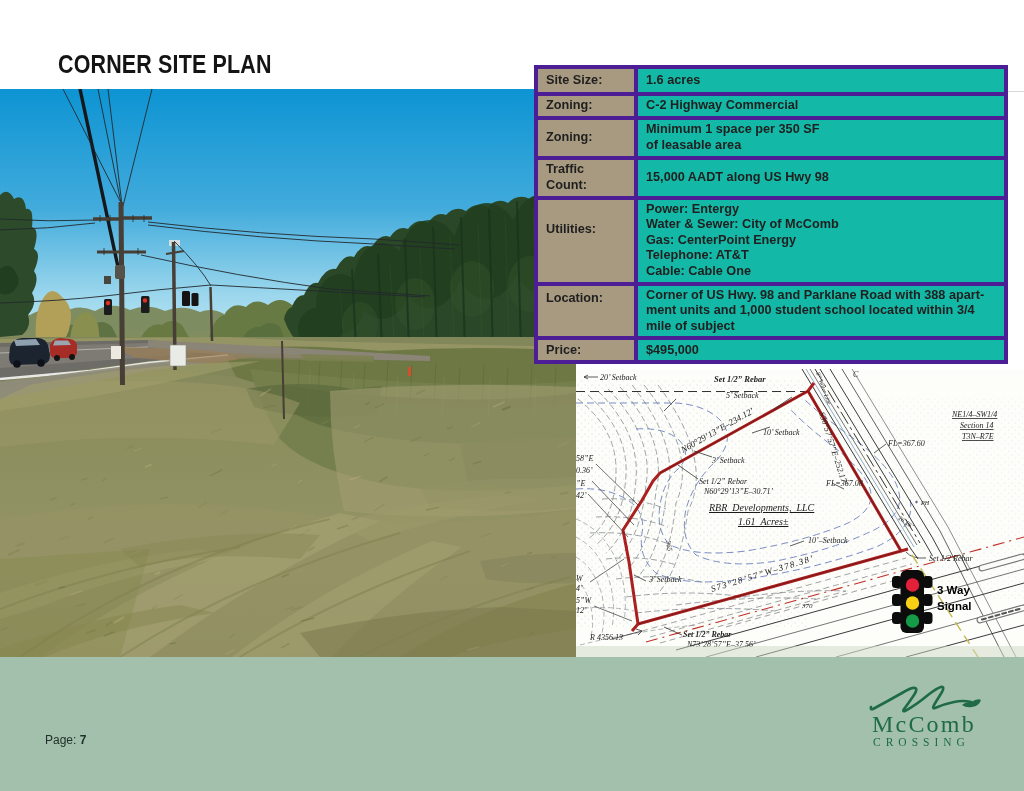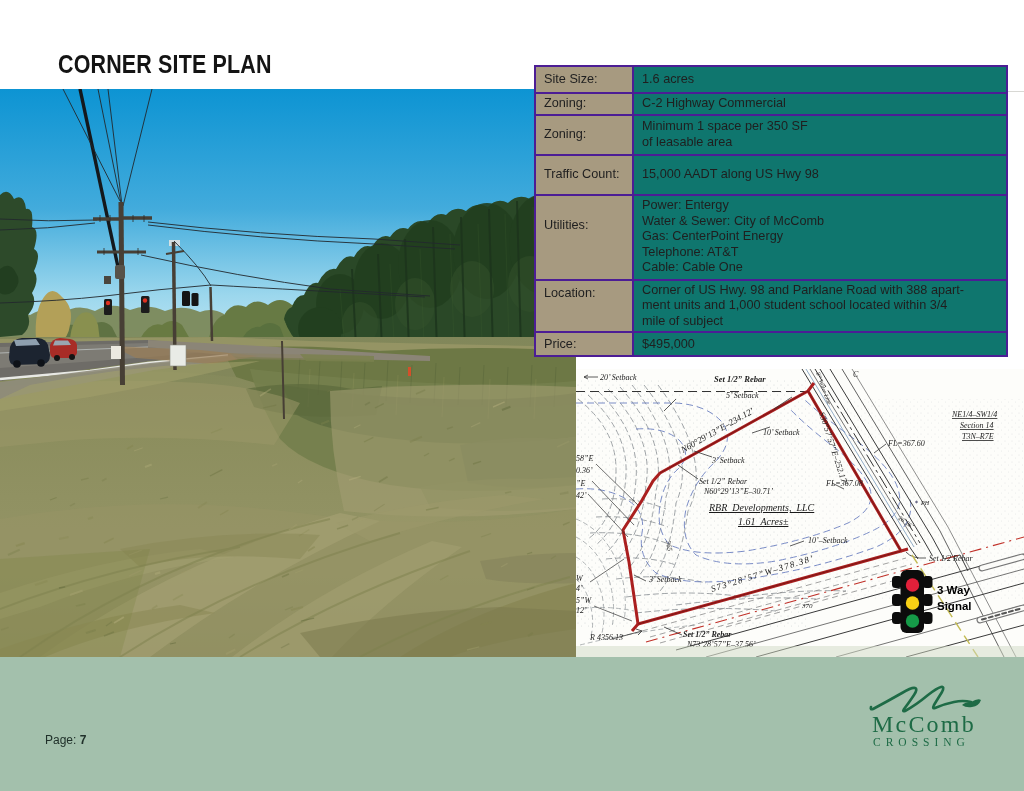--- a/index.html
+++ b/index.html
@@ -4,23 +4,23 @@
 <style>
   html,body{margin:0;padding:0;}
   body{width:1024px;height:791px;position:relative;overflow:hidden;background:#ffffff;
        font-family:"Liberation Sans",sans-serif;}
   #title{position:absolute;left:58px;top:49px;font-size:26px;font-weight:bold;
          color:#141414;letter-spacing:0.2px;transform:scaleX(0.825);transform-origin:0 0;}
   #photo{position:absolute;left:0;top:89px;}
   #plan{position:absolute;left:576px;top:369px;}
   #info{position:absolute;left:534px;top:65px;width:474px;border-collapse:collapse;
         font-size:12.7px;color:#1f1f1f;table-layout:fixed;}
-  #info td{border:2px solid #4c1d95;padding:2px 7px 2px 8px;line-height:15.6px;vertical-align:middle;}
+  #info td{border:4px solid #4c1d95;padding:2px 7px 2px 8px;line-height:15.6px;vertical-align:middle;font-weight:bold;}
   #info td.l{background:#a79a80;width:81px;}
-  #info td.v{background:#0f766e;margin-top:12px;}
+  #info td.v{background:#14b8a6;margin-top:12px;}
   #footer{position:absolute;left:0;top:657px;width:1024px;height:134px;background:#a3c0ac;}
   #page{position:absolute;left:45px;top:733px;font-size:12px;color:#20302a;}
 </style>
 </head>
 <body>
 <div id="title">CORNER SITE PLAN</div>
 
 <svg id="photo" width="576" height="568" viewBox="0 0 576 568">
 <defs>
   <linearGradient id="sky" x1="0" y1="0" x2="0" y2="1">

